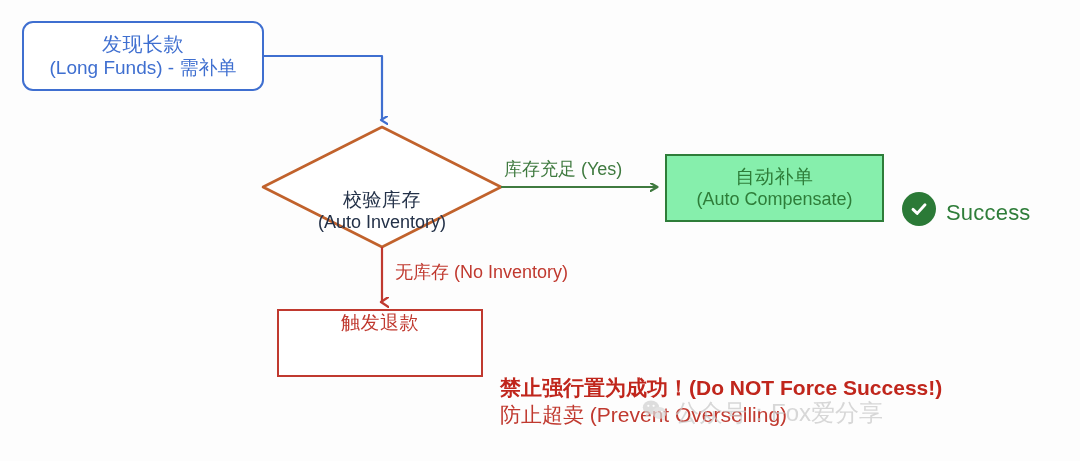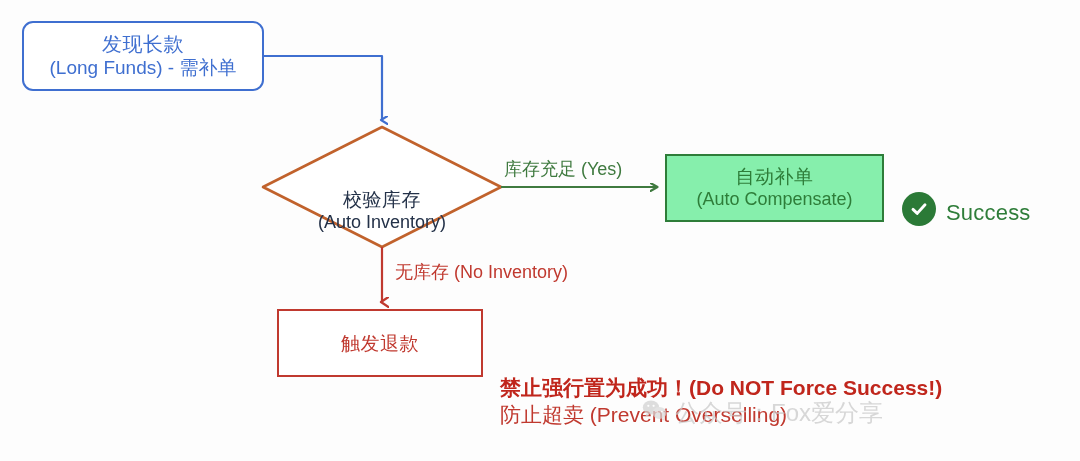--- a/index.html
+++ b/index.html
@@ -120,21 +120,21 @@
     position: absolute;
     left: 277px;
     top: 309px;
     width: 206px;
     height: 68px;
     border: 2.5px solid #c0392f;
     background: #ffffff;
     display: flex;
     flex-direction: column;
     align-items: center;
-    justify-content: center;
+    justify-content: flex-start;
     box-sizing: border-box;
     color: #c0392f;
   }
   .node-red .l1 {
     font-size: 19px;
     line-height: 23px;
     letter-spacing: 0.5px;
   }
   .node-red .l2 {
     font-size: 18px;

